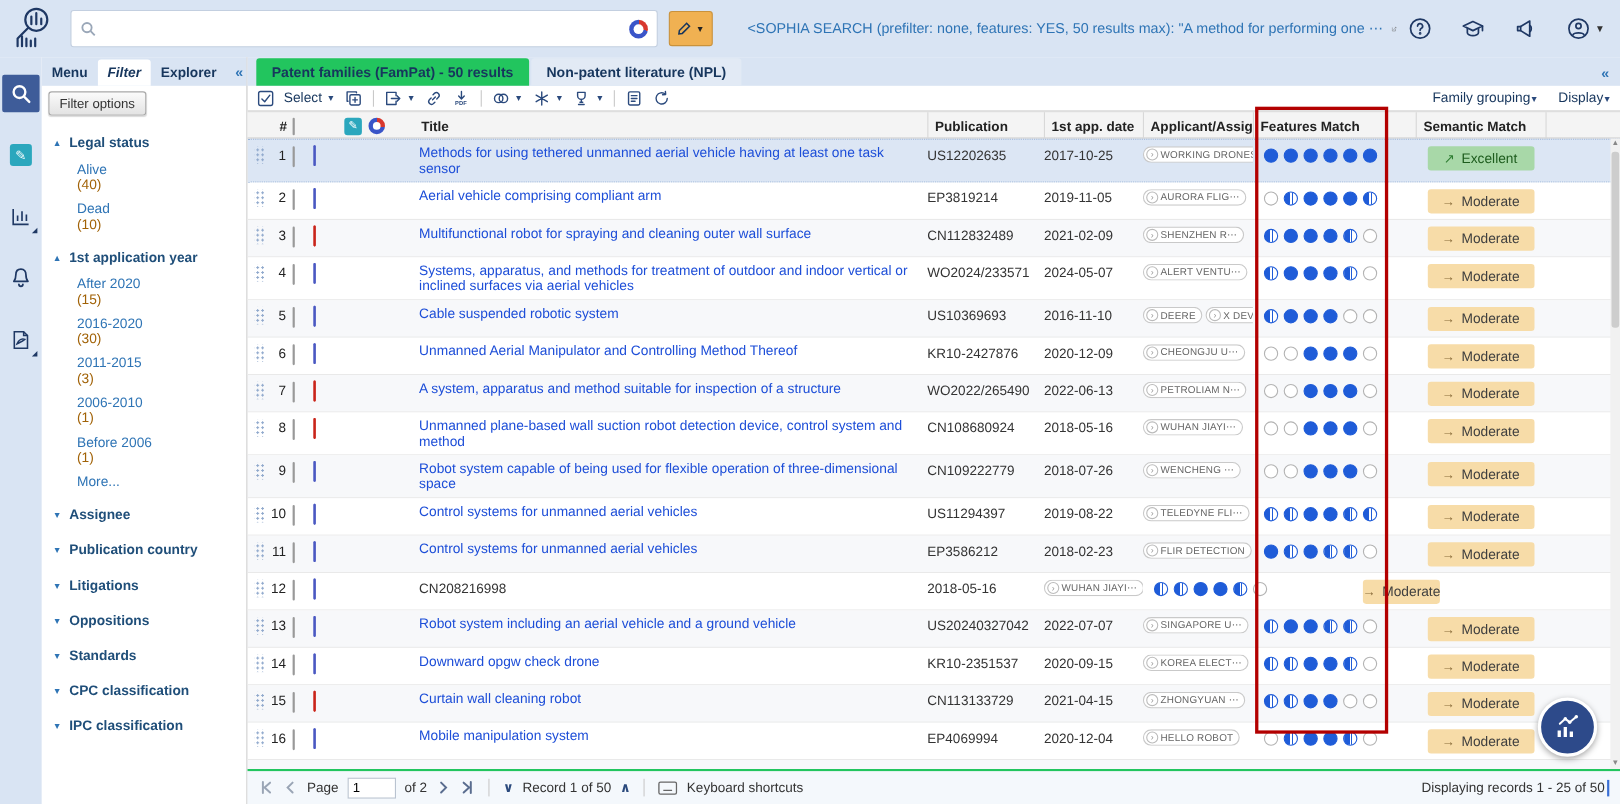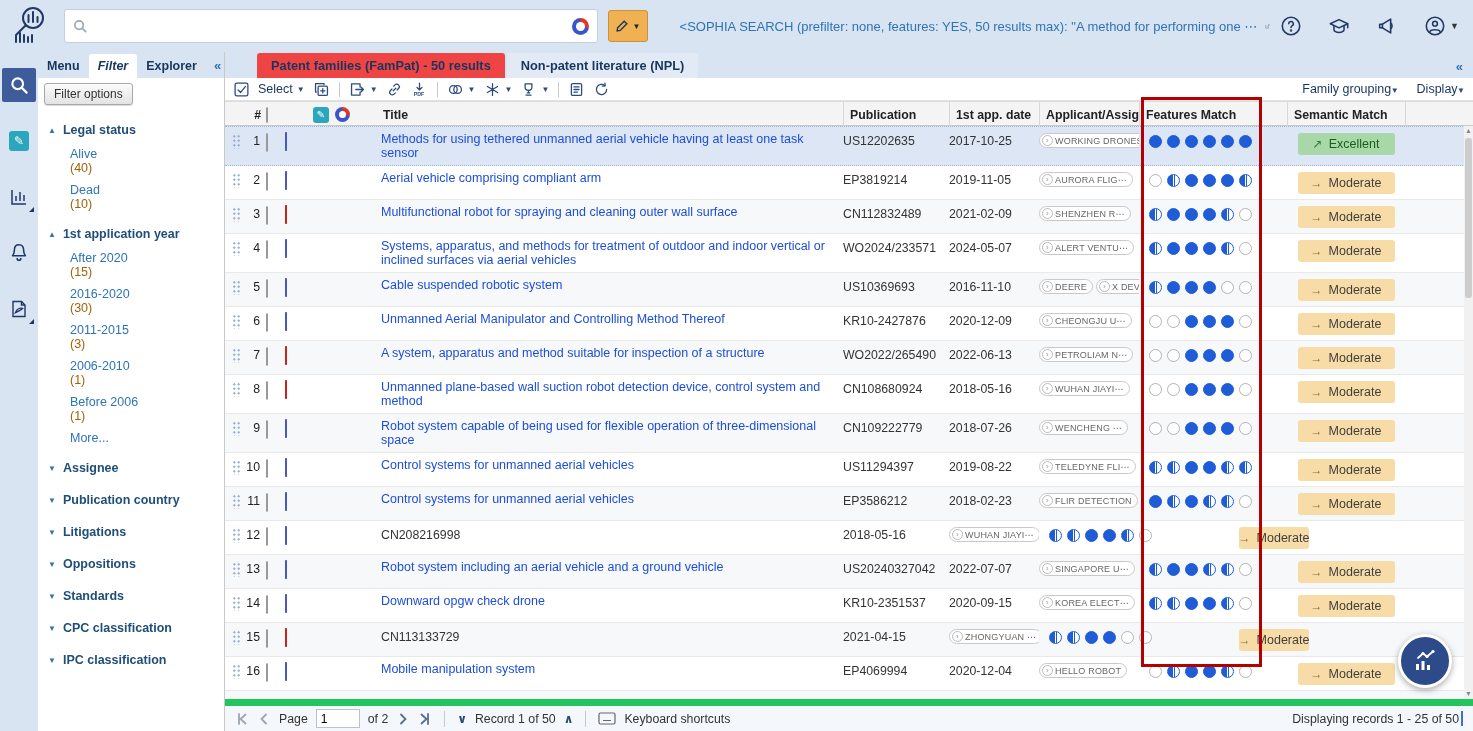--- a/index.html
+++ b/index.html
@@ -45,21 +45,21 @@
   .fsec-h { display:flex; align-items:center; gap:7px; font-size:12.5px; font-weight:bold; color:#1f4e79; padding:6px 0; cursor:pointer; }
   .fsec-h .tri { color:#2e74b5; font-size:8px; }
   .fitem { display:flex; justify-content:space-between; font-size:12.5px; padding:4px 2px 4px 22px; cursor:pointer;flex-direction:column; }
   .fitem .lab { color:#2e74b5; }
   .fitem .cnt { color:#a16207; }
 
   
   .content { flex:1; position:relative; display:flex; flex-direction:column; min-width:0; }
   .mtabs { height:26px; background:#d9e4f3; display:flex; align-items:flex-end; padding-left:8px; font-size:12.8px; font-weight:bold; color:#17365d; }
   .mtab { padding:5px 14px; cursor:pointer; background:#e2eaf5; border-radius:3px 3px 0 0; margin-right:2px; }
-  .mtab.active { background:#ef4444;margin-left:24px; }
+  .mtab.active { background:#22c55e; }
   .mcollapse { margin-left:auto; padding:4px 10px; color:#2e74b5; font-weight:bold; font-size:13px; cursor:pointer; }
 
   .toolbar { height:23px; display:flex; align-items:center; padding:0 8px; gap:9px; border-bottom:1px solid #e2e2e2; font-size:12.5px; color:#17365d; }
   .tbic { width:17px; height:17px; stroke:#2b4a7d; stroke-width:1.5; fill:none; stroke-linecap:round; stroke-linejoin:round; flex:0 0 auto; cursor:pointer; }
   .tbgroup { display:flex; align-items:center; gap:8px; }
   .tbsep { width:1px; height:15px; background:#c9c9c9; }
   .tbcaret { font-size:8px; color:#2b4a7d; margin-left:-4px; cursor:pointer; }
   .tbright { margin-left:auto; display:flex; gap:18px; align-items:center; }
   .tbright .lbl { cursor:pointer; }
 
@@ -101,21 +101,21 @@
   .badge.moderate .arr { color:#8a6d3b; }
 
   .redbox { position:absolute; left:916px; top:45px; width:121px; height:570px; border:3px solid #b30000; pointer-events:none; z-index:6; }
 
   .vscroll { position:absolute; right:0; top:74px; bottom:32px; width:9px; background:#f1f1f1; z-index:4; display:flex; flex-direction:column; align-items:center; }
   .varrow { font-size:7px; color:#888; line-height:10px; cursor:pointer; }
   .vthumb { width:7px; height:160px; background:#cdcdcd; border-radius:3px; margin-top:2px; cursor:grab; }
   .vspace { flex:1; }
 
   
-  .statusbar { height:32px; background:#f4f8fc; border-top:7px solid #22c55e; display:flex; align-items:center; padding:0 10px; gap:8px; font-size:12.3px; color:#333; }
+  .statusbar { height:32px; background:#f4f8fc; border-top:2px solid #22c55e; display:flex; align-items:center; padding:0 10px; gap:8px; font-size:12.3px; color:#333; }
   .pgic { width:14px; height:14px; stroke-width:1.8; fill:none; stroke-linecap:round; cursor:pointer; }
   .pginput { width:44px; height:19px; border:1px solid #b9c3d0; background:#fff; font-size:12px; padding:0 4px; font-family:inherit; }
   .chev { font-family:"DejaVu Sans",sans-serif; color:#2b4a7d; font-weight:bold; font-size:12px; cursor:pointer; }
   .fsep { width:1px; height:16px; background:#c9c9c9; margin:0 4px; }
   .disp { margin-left:auto; display:flex; align-items:center; }
   .curbar { width:2px; height:15px; background:#3b6fd4; margin-left:2px; }
 
   .fab { position:absolute; right:21px; bottom:43px; width:54px; height:54px; border-radius:50%; background:#2d4a8a; border:3px solid #fff; box-shadow:0 2px 6px rgba(0,0,0,.35); display:flex; align-items:center; justify-content:center; z-index:8; cursor:pointer; }
 </style>
 </head>
@@ -871,20 +871,21 @@
       </span>
     </div>
     <div></div>
   </div>
           <div class="cols row">
     <div class="drag"></div>
     <div class="rnum">15</div>
     <div class="rcheck"><span class="cbx"></span></div>
     <div><span class="flag red"></span></div>
     <div></div>
+    <div class="rtitle">Curtain wall cleaning robot</div>
     <div class="rpub">CN113133729</div>
     <div class="rdate">2021-04-15</div>
     <div class="rassign">
               <span class="chip">
                 <span class="chip-ic">›</span>
                 <span>ZHONGYUAN ⋯</span>
               </span>
             </div>
     <div class="rfeat">
               <span class="dot f1"></span>

